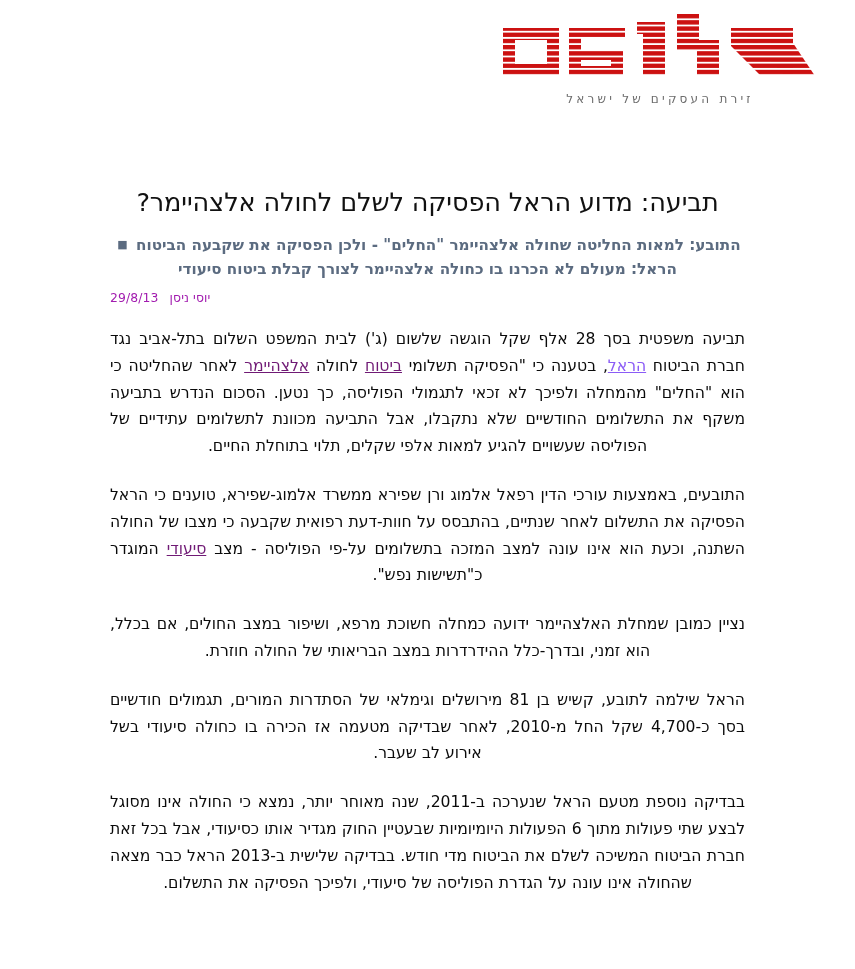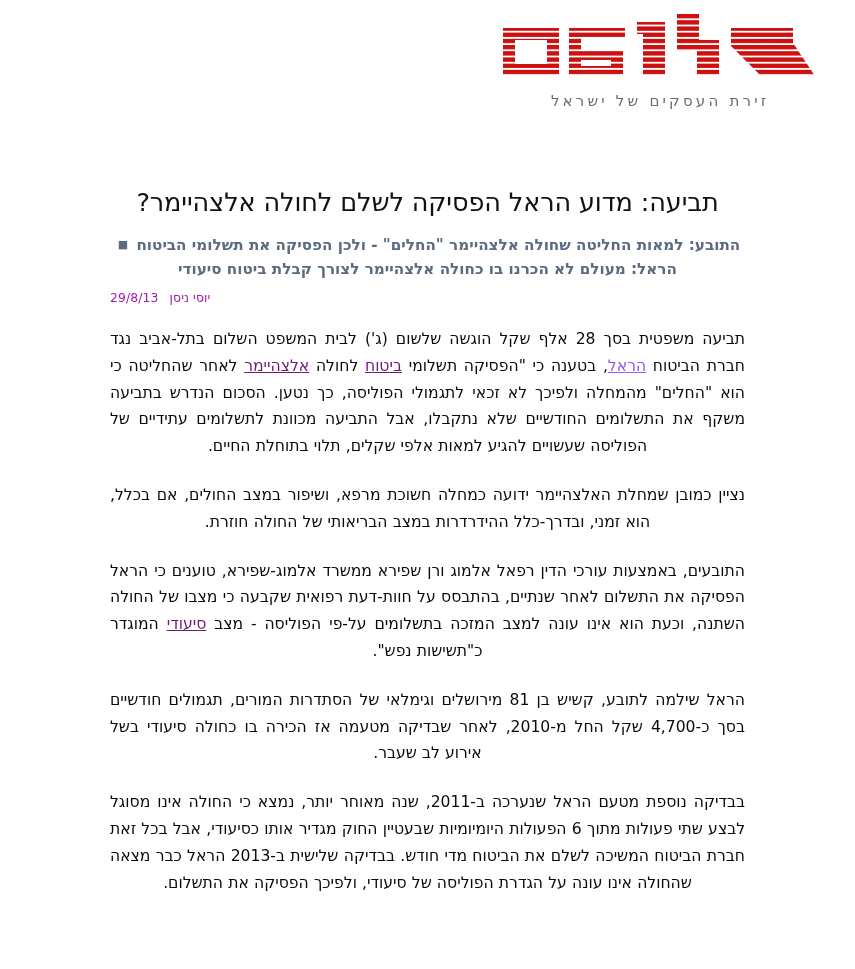--- a/index.html
+++ b/index.html
@@ -39,21 +39,21 @@
     text-align: center;
   }
   .logo-mark {
     display: block;
     margin: 0 0 6px auto;
     width: 340px;
     height: 72px;
   }
   .logo-tagline {
     display: block;
-    font-size: 15px;
+    font-size: 12px;
     letter-spacing: 3.2px;
     color: #6d6d6d;
     font-weight: 400;
     text-align: center;
     white-space: nowrap;
     padding-left: 4px;
   }
 
   
   .article {
@@ -158,33 +158,33 @@
   </header>
 
   <article class="article">
 
     <h1 class="headline">תביעה: מדוע הראל הפסיקה לשלם לחולה אלצהיימר?</h1>
 
     <div class="subhead">
       <span>
         <span>התובע: למאות החליטה שחולה אלצהיימר "החלים"</span>
         <span class="sep-dash">-</span>
-        <span>ולכן הפסיקה את תשלומי הביטוח</span>
+        <span>ולכן הפסיקה את שקבעה הביטוח</span>
       </span>
       <span class="sep-square">■</span>
       <span>הראל: מעולם לא הכרנו בו כחולה אלצהיימר לצורך קבלת ביטוח סיעודי</span>
     </div>
 
     <div class="byline">
       <span class="author">יוסי ניסן</span>
       <span class="date">29/8/13</span>
     </div>
 
     <div class="body-copy" id="body-copy">
         <p><span>תביעה משפטית בסך 28 אלף שקל הוגשה שלשום (ג') לבית המשפט השלום בתל-אביב נגד חברת הביטוח </span><a class="link-dark" href="#">הראל</a><span>, בטענה כי "הפסיקה תשלומי </span><a class="link-blue" href="#">ביטוח</a><span> לחולה </span><a class="link-blue" href="#">אלצהיימר</a><span> לאחר שהחליטה כי הוא "החלים" מהמחלה ולפיכך לא זכאי לתגמולי הפוליסה, כך נטען. הסכום הנדרש בתביעה משקף את התשלומים החודשיים שלא נתקבלו, אבל התביעה מכוונת לתשלומים עתידיים של הפוליסה שעשויים להגיע למאות אלפי שקלים, תלוי בתוחלת החיים.</span></p>
+        <p><span>התובעים, באמצעות עורכי הדין רפאל אלמוג ורן שפירא ממשרד אלמוג-שפירא, טוענים כי הראל הפסיקה את התשלום לאחר שנתיים, בהתבסס על חוות-דעת רפואית שקבעה כי מצבו של החולה השתנה, וכעת הוא אינו עונה למצב המזכה בתשלומים על-פי הפוליסה - מצב </span><a class="link-blue" href="#">סיעודי</a><span> המוגדר כ"תשישות נפש".</span></p>
         <p><span>נציין כמובן שמחלת האלצהיימר ידועה כמחלה חשוכת מרפא, ושיפור במצב החולים, אם בכלל, הוא זמני, ובדרך-כלל ההידרדרות במצב הבריאותי של החולה חוזרת.</span></p>
-        <p><span>התובעים, באמצעות עורכי הדין רפאל אלמוג ורן שפירא ממשרד אלמוג-שפירא, טוענים כי הראל הפסיקה את התשלום לאחר שנתיים, בהתבסס על חוות-דעת רפואית שקבעה כי מצבו של החולה השתנה, וכעת הוא אינו עונה למצב המזכה בתשלומים על-פי הפוליסה - מצב </span><a class="link-blue" href="#">סיעודי</a><span> המוגדר כ"תשישות נפש".</span></p>
         <p><span>הראל שילמה לתובע, קשיש בן 81 מירושלים וגימלאי של הסתדרות המורים, תגמולים חודשיים בסך כ-4,700 שקל החל מ-2010, לאחר שבדיקה מטעמה אז הכירה בו כחולה סיעודי בשל אירוע לב שעבר.</span></p>
         <p><span>בבדיקה נוספת מטעם הראל שנערכה ב-2011, שנה מאוחר יותר, נמצא כי החולה אינו מסוגל לבצע שתי פעולות מתוך 6 הפעולות היומיומיות שבעטיין החוק מגדיר אותו כסיעודי, אבל בכל זאת חברת הביטוח המשיכה לשלם את הביטוח מדי חודש. בבדיקה שלישית ב-2013 הראל כבר מצאה שהחולה אינו עונה על הגדרת הפוליסה של סיעודי, ולפיכך הפסיקה את התשלום.</span></p>
       </div>
 
   </article>
 </div>
 
 </body></html>

